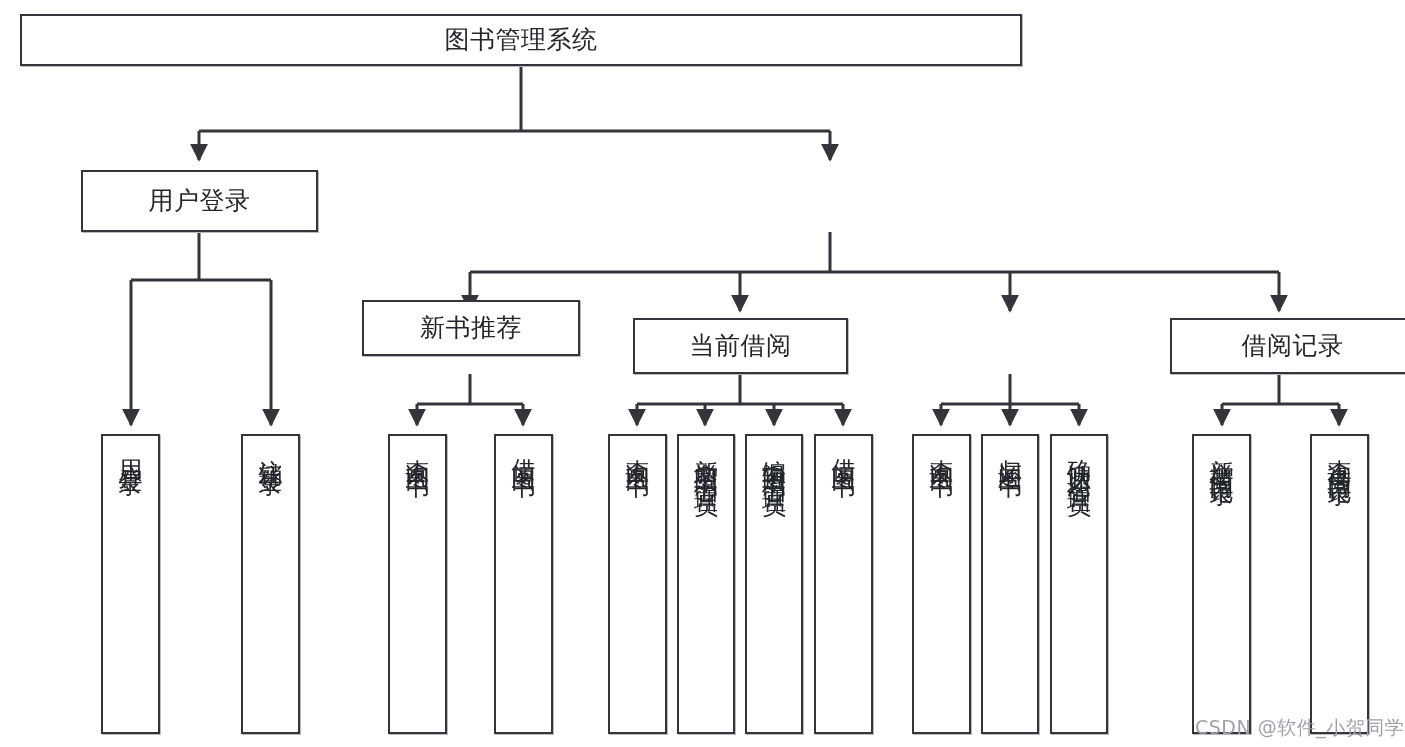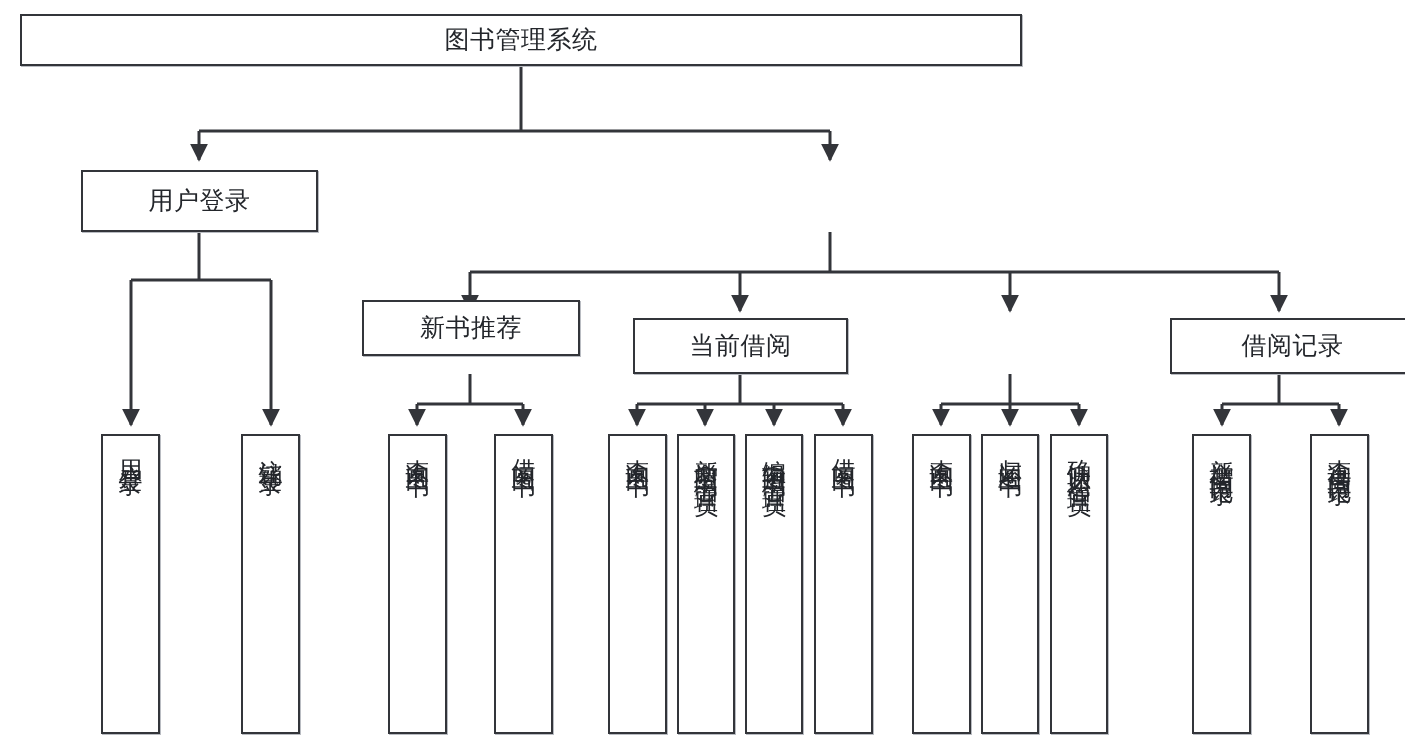--- a/index.html
+++ b/index.html
@@ -175,14 +175,15 @@
     <span class="label">确认归还（管理员）</span>
   </div>
 
   <div class="node vert" style="left:1192px;top:434px;width:59px;height:300px;">
     <span class="label">新增借阅记录</span>
   </div>
   <div class="node vert" style="left:1310px;top:434px;width:59px;height:300px;">
     <span class="label">查询借阅记录</span>
   </div>
 
+  <div class="watermark" style="left:1195px;top:715px;">CSDN @软件_小贺同学</div>
 
 </div>
 
 </body></html>

